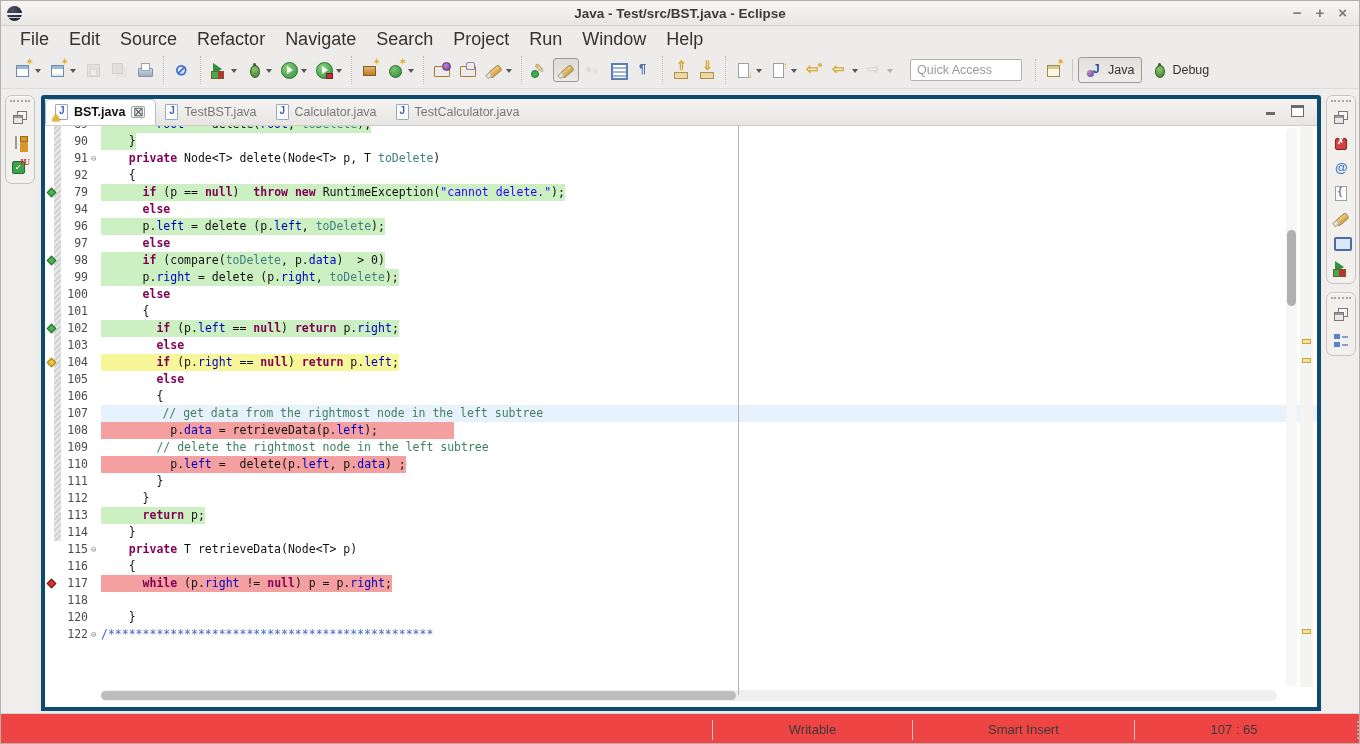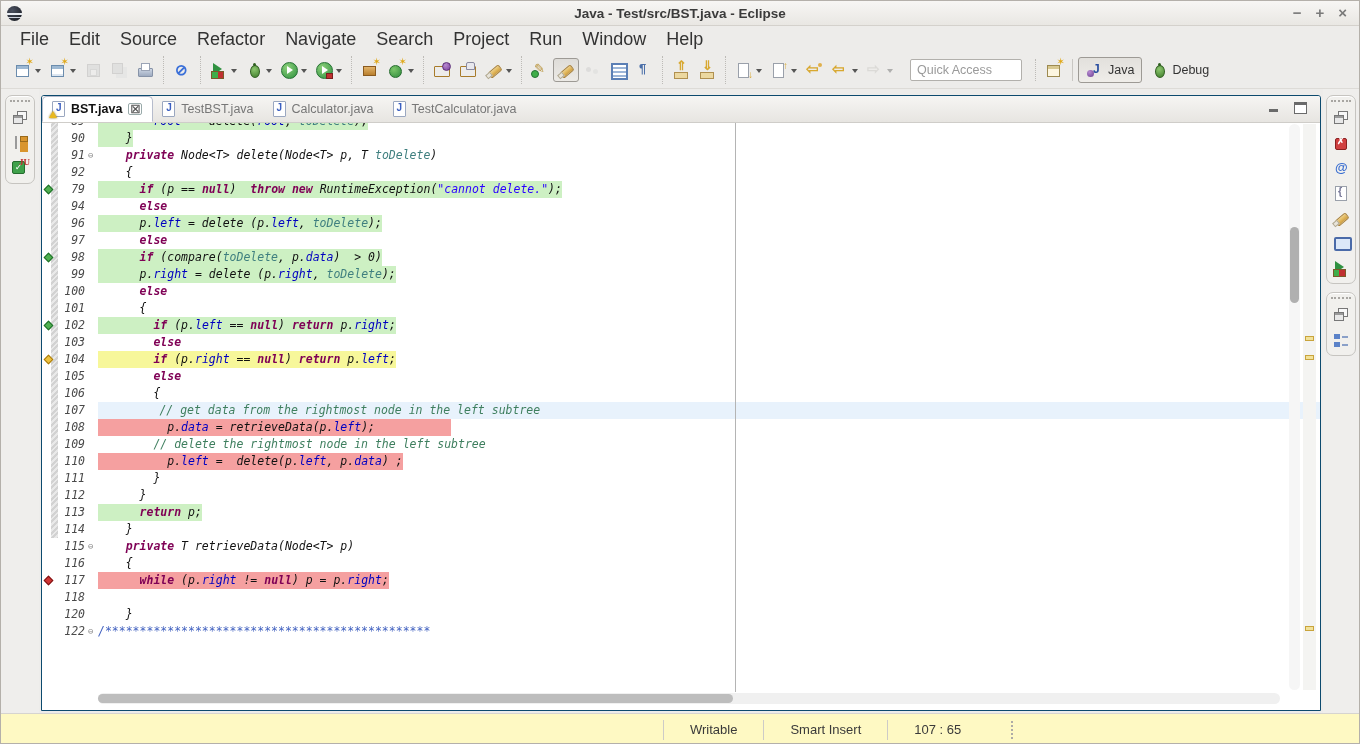--- a/index.html
+++ b/index.html
@@ -99,36 +99,36 @@
 
   
   .main{display:flex;height:624px;}
   .rail{width:38px;background:#efeeec;padding-top:6px;}
   .rail.right{width:36px;}
   .stack{width:30px;margin:0 auto 8px;background:#f1f0ed;border:1px solid #c6c4c0;border-radius:7px;padding:2px 0 6px;box-shadow:inset 0 1px 0 #fff;}
   .stack::before{content:"";display:block;width:20px;margin:2px auto 4px;border-top:2px dotted #a8a6a2;}
   .stack .ic{display:block;margin:7px auto 0;}
 
   .center{flex:1;padding:6px 2px 0 2px;min-width:0;}
-  .editor-box{background:#fff;border:1px solid #0c4a6e;border-radius:3px 3px 0 0;height:616px;position:relative;overflow:hidden;}
+  .editor-box{background:#fff;border:4px solid #0c4a6e;border-radius:3px 3px 0 0;height:616px;position:relative;overflow:hidden;}
 
   
   .tabstrip{height:27px;background:linear-gradient(#f6f5f3,#e7e5e1);border-bottom:1px solid #cfcdc9;display:flex;align-items:flex-end;position:relative;}
   .tab{display:flex;align-items:center;gap:4px;height:26px;padding:0 10px 0 6px;font-size:12.5px;color:#777;border-radius:5px 5px 0 0;}
   .tab.active{background:#fff;border:1px solid #b6bccc;border-bottom-color:#fff;color:#111;font-weight:bold;}
   .tab-close{color:#555;font-size:11px;font-weight:bold;margin-left:2px;border:1px solid transparent;}
   .tab.active .tab-close{border-color:#9aa;border-radius:2px;padding:0 1px;line-height:10px;}
   .strip-btns{position:absolute;right:14px;top:6px;display:flex;gap:14px;color:#666;}
   .strip-btn{width:12px;height:11px;position:relative;}
   .sb-min::before{content:"";position:absolute;left:1px;bottom:1px;width:9px;height:3px;background:#6a6a6a;}
   .sb-max::before{content:"";position:absolute;left:0;top:0;width:11px;height:10px;border:1px solid #6a6a6a;box-shadow:inset 0 2px 0 #6a6a6a;background:#fff;}
 
   
   .code-viewport{position:relative;height:569px;overflow:hidden;font-family:"DejaVu Sans Mono","Liberation Mono",monospace;font-size:11.5px;}
-  .rows{margin-top:-10px;font-style:italic;}
+  .rows{margin-top:-10px;}
   .row{display:flex;height:17px;line-height:17px;position:relative;}
   .col-marker{width:18px;flex:none;position:relative;}
   .col-marker.diff::after{content:"";position:absolute;right:2px;top:0;width:7px;height:17px;background:repeating-linear-gradient(135deg,#d2d2d2 0 2px,#e9e9e9 2px 4px);}
   .diamond{position:absolute;left:3px;top:5px;width:7px;height:7px;transform:rotate(45deg);z-index:2;}
   .diamond.green{background:#4fb050;border:1px solid #1f6e2a;}
   .diamond.orange{background:#eec23c;border:1px solid #a87a10;}
   .diamond.red{background:#d03434;border:1px solid #7a1414;}
   .col-num{width:28px;flex:none;text-align:right;color:#4a4a4a;padding-right:3px;}
   .col-fold{width:10px;flex:none;color:#8a8a8a;font-size:9px;line-height:17px;}
   .col-text{flex:1;white-space:pre;position:relative;min-width:0;padding-right:34px;}
@@ -148,21 +148,21 @@
 
   
   .vscroll{position:absolute;top:28px;right:20px;width:11px;bottom:20px;background:#f6f6f6;border-radius:6px;}
   .vthumb{position:absolute;top:103px;width:9px;left:1px;height:76px;background:#b0b0b0;border-radius:5px;}
   .oruler{position:absolute;top:28px;right:4px;width:13px;bottom:20px;background:#f4f4f2;}
   .omark{position:absolute;left:2px;width:9px;height:5px;background:#f2e29a;border:1px solid #c9a43c;}
   .hscroll{position:absolute;left:56px;right:40px;bottom:6px;height:11px;background:#f0f0f0;border-radius:6px;}
   .hthumb{position:absolute;left:0;top:1px;width:635px;height:9px;background:#bdbdbd;border-radius:5px;}
 
   
-  .statusbar{height:32px;background:#fef9c3;border-top:1px solid #d6d4d0;display:flex;align-items:center;font-size:13px;color:#3a3a3a;}
+  .statusbar{height:32px;background:#ef4444;border-top:1px solid #d6d4d0;display:flex;align-items:center;font-size:13px;color:#3a3a3a;justify-content:space-between;}
   .status-spacer{width:662px;flex:none;}
   .scell{padding:0 26px;display:flex;align-items:center;height:20px;}
   .ssep{width:1px;height:20px;background:#cdcbc7;}
   .sgrip{border-left:2px dotted #adaba7;height:18px;margin-left:24px;}
 </style>
 </head>
 <body>
 
 <div>
 

